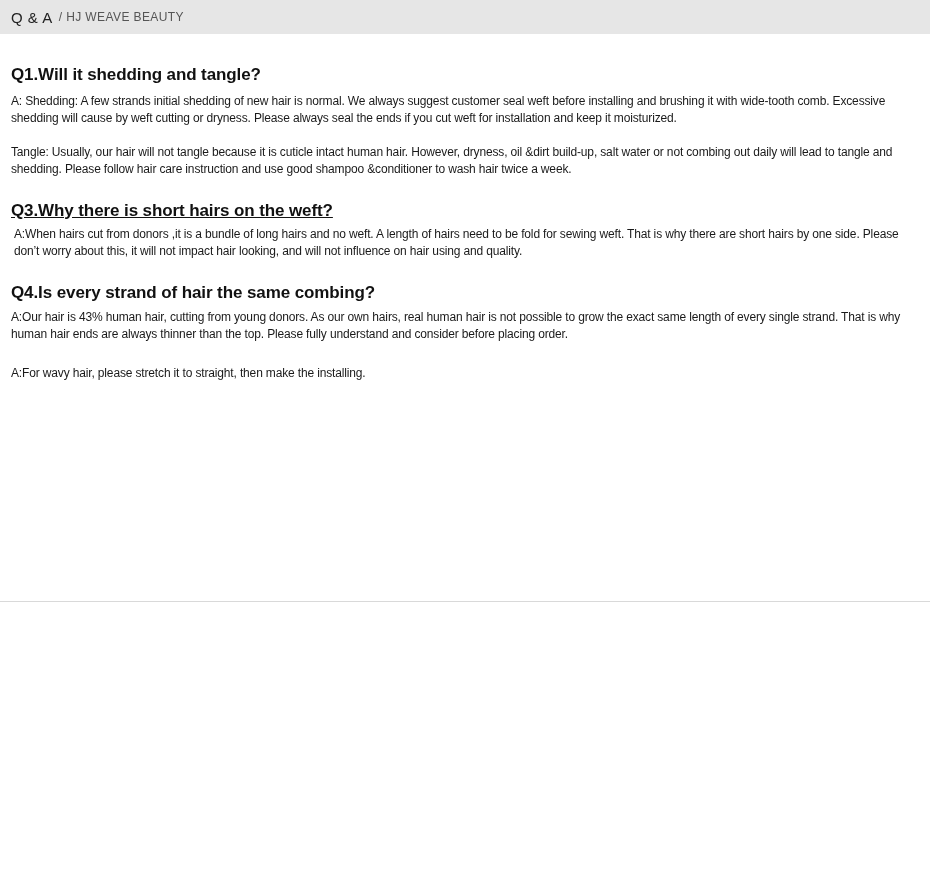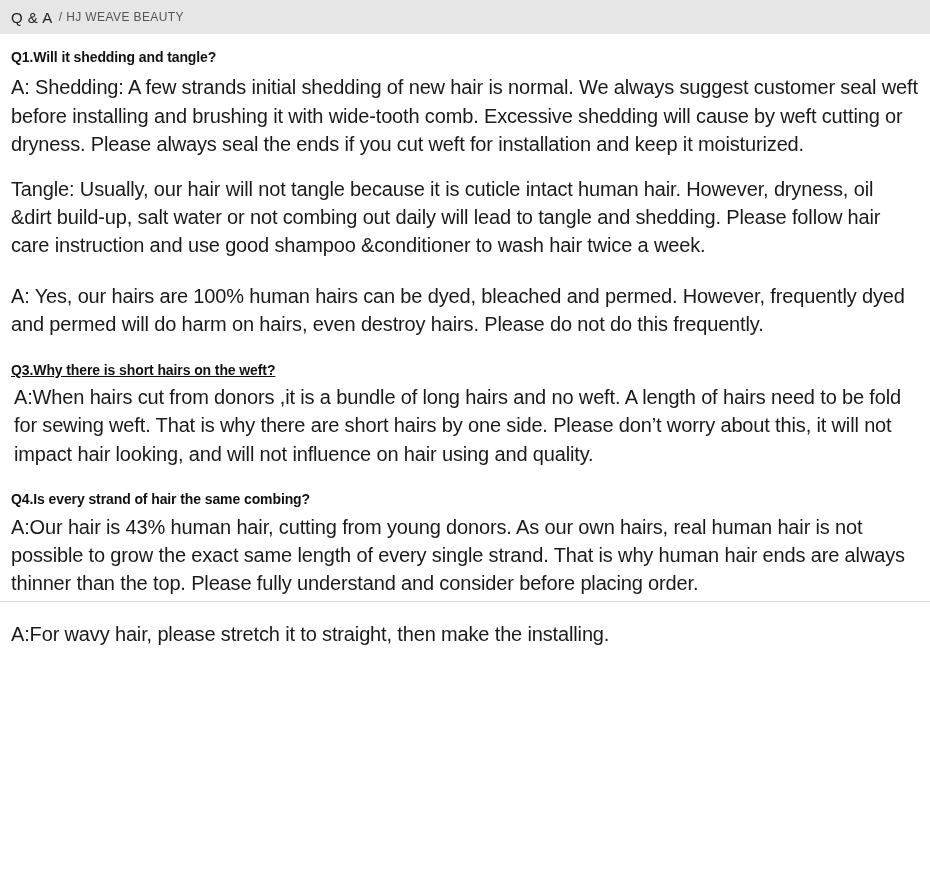--- a/index.html
+++ b/index.html
@@ -45,29 +45,29 @@
   }
   
   .faq-body {
     padding: 14px 12px 0 11px;
     box-sizing: border-box;
   }
   .faq-item {
     margin-bottom: 16px;
   }
   .faq-q {
-    font-size: 14px;
+    font-size: 17px;
     font-weight: bold;
     color: #111;
     line-height: 1.32;
-    margin: 0 0 4px 0;
+    margin: 16px 0 4px 0;
     letter-spacing: -0.1px;
   }
   .faq-a {
-    font-size: 20px;
+    font-size: 12px;
     color: #1a1a1a;
     line-height: 1.42;
     margin: 0 0 0 0;
     letter-spacing: -0.15px;
   }
   .faq-a + .faq-a {
     margin-top: 16px;
   }
   .indent-1 {
     padding-left: 3px;
@@ -103,21 +103,20 @@
 
   <div class="faq-body">
 
     <div class="faq-item" id="item-0">
       <p class="faq-q">Q1.Will it shedding and tangle?</p>
       <p class="faq-a">A: Shedding: A few strands initial shedding of new hair is normal. We always suggest customer seal weft before installing and brushing it with wide-tooth comb. Excessive shedding will cause by weft cutting or dryness. Please always seal the ends if you cut weft for installation and keep it moisturized.</p>
       <p class="faq-a">Tangle: Usually, our hair will not tangle because it is cuticle intact human hair. However, dryness, oil &amp;dirt build-up, salt water or not combing out daily will lead to tangle and shedding. Please follow hair care instruction and use good shampoo &amp;conditioner to wash hair twice a week.</p>
     </div>
 
     <div class="faq-item" id="item-1">
-      <p class="faq-a">A: Yes, our hairs are 100% human hairs can be dyed, bleached and permed. However, frequently dyed and permed will do harm on hairs, even destroy hairs. Please do not do this frequently.</p>
     </div>
 
     <div class="faq-item" id="item-2">
       <p class="faq-q">Q3.Why there is short hairs on the weft?</p>
       <p class="faq-a indent-1">A:When hairs cut from donors ,it is a bundle of long hairs and no weft. A length of hairs need to be fold for sewing weft. That is why there are short hairs by one side. Please don’t worry about this, it will not impact hair looking, and will not influence on hair using and quality.</p>
     </div>
 
     <div class="faq-item" id="item-3">
       <p class="faq-q">Q4.Is every strand of hair the same combing?</p>
       <p class="faq-a">A:Our hair is 43% human hair, cutting from young donors. As our own hairs, real human hair is not possible to grow the exact same length of every single strand. That is why human hair ends are always thinner than the top. Please fully understand and consider before placing order.</p>

